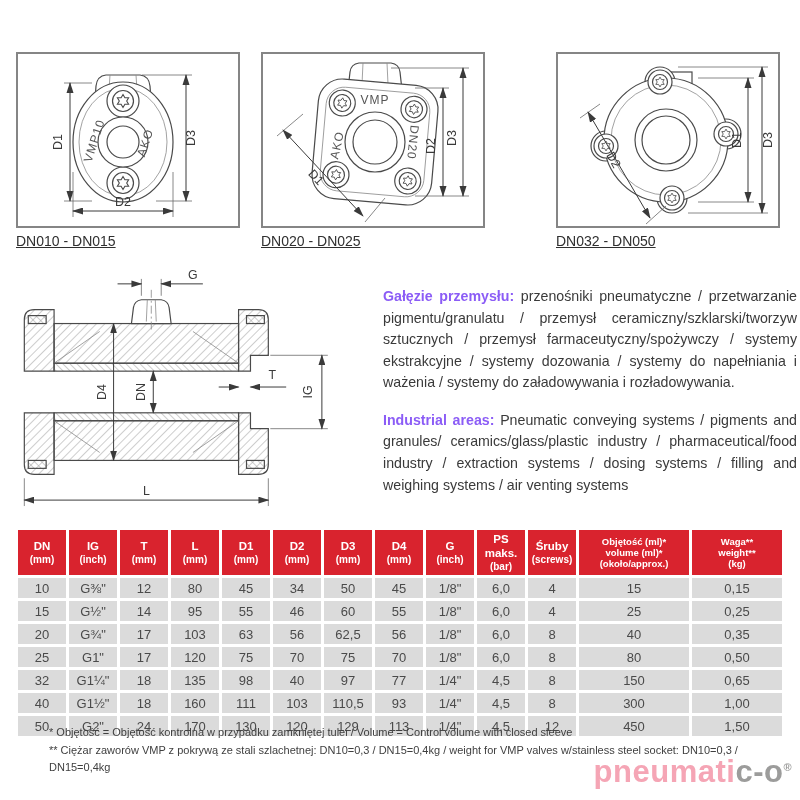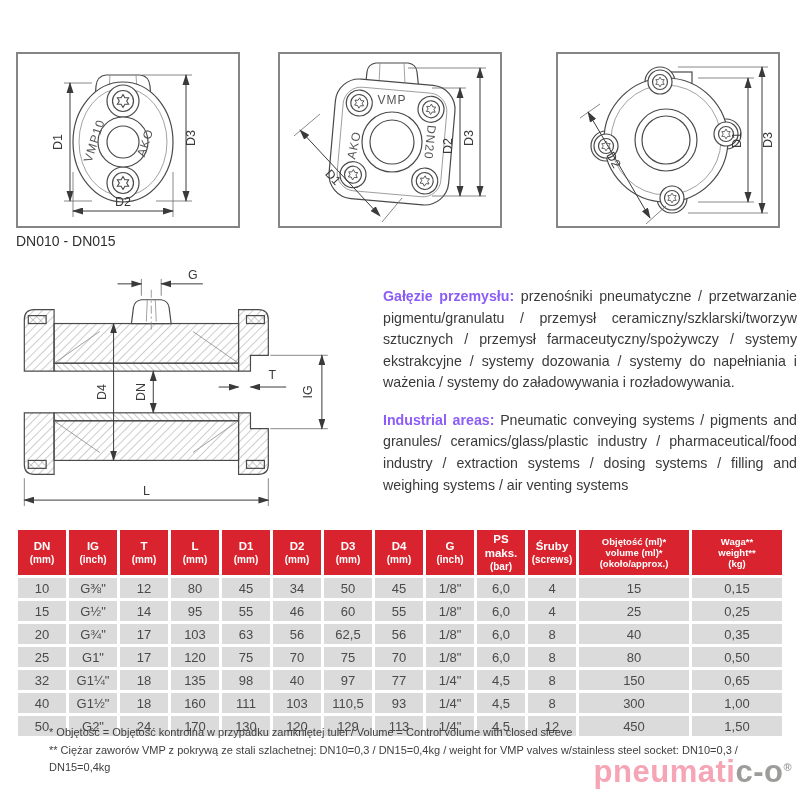--- a/index.html
+++ b/index.html
@@ -1,22 +1,22 @@
 <!DOCTYPE html>
 <html style="--red: #d9232e; --rowbg: #dbdbdb; --logopink: #f5a5b5; --logogray: #9c9c9b;"><head>
 <meta charset="utf-8">
 <style>
   html,body{margin:0;padding:0;background:#fff;}
   .page{position:relative;width:800px;height:800px;background:#fff;overflow:hidden;
         font-family:"Liberation Sans",sans-serif;color:#333;}
   
   .card{position:absolute;top:52px;width:224px;}
-  .c1{left:16px}.c2{left:278px}.c3{left:556px}
+  .c1{left:16px}.c2{left:261px}.c3{left:556px}
   .dbox{width:220px;height:172px;border:2px solid #858585;background:#fff;}
-  .dlabel{margin-top:5px;font-size:14px;color:#2f2f2f;}
+  .dlabel{margin-top:5px;font-size:14px;color:#2f2f2f;text-decoration:underline;}
   
   .ln{fill:#fff;stroke:#4a4a4a;stroke-width:1.2;}
   .ln2{fill:none;stroke:#8a8a8a;stroke-width:0.8;}
   .star{fill:none;stroke:#4a4a4a;stroke-width:1.1;}
   .hl{stroke:#9b9b9b;stroke-width:1;}
   .hp{stroke:#4a4a4a;stroke-width:1.2;}
   .dim{stroke:#3a3a3a;stroke-width:1;fill:none;}
   .ext{stroke:#6a6a6a;stroke-width:0.8;fill:none;}
   .cl{stroke:#888;stroke-width:0.8;stroke-dasharray:8 3 2 3;}
   .eng{font:12px "Liberation Sans",sans-serif;fill:#555;text-anchor:middle;letter-spacing:1px;}
@@ -144,20 +144,21 @@
         <text class="dlab" transform="translate(50,126) rotate(47)">D1</text>
         <line class="ext" x1="152" y1="34" x2="186" y2="34"></line>
         <line class="ext" x1="152" y1="142" x2="206" y2="142"></line>
         <line class="dim" x1="180" y1="34" x2="180" y2="142" marker-start="url(#arS)" marker-end="url(#arE)"></line>
         <text class="dlab" transform="translate(172,92) rotate(-90)">D2</text>
         <line class="ext" x1="128" y1="14" x2="206" y2="14"></line>
         <line class="dim" x1="200" y1="14" x2="200" y2="142" marker-start="url(#arS)" marker-end="url(#arE)"></line>
         <text class="dlab" transform="translate(193,84) rotate(-90)">D3</text>
       </svg>
     </div>
+    <div class="dlabel">DN020 - DN025</div>
   </div>
 
   <div class="card c3">
     <div class="dbox">
       <svg viewBox="0 0 220 172" width="220" height="172">
         <rect class="ln" x="94" y="18" width="40" height="12"></rect>
         <circle class="ln" cx="102" cy="28" r="15"></circle>
         <circle class="ln" cx="48" cy="92" r="15"></circle>
         <circle class="ln" cx="168" cy="80" r="15"></circle>
         <circle class="ln" cx="114" cy="144" r="15"></circle>
@@ -192,20 +193,21 @@
         <line class="ext" x1="120" y1="13" x2="210" y2="13"></line>
         <line class="ext" x1="130" y1="159" x2="210" y2="159"></line>
         <line class="dim" x1="204" y1="13" x2="204" y2="159" marker-start="url(#arS)" marker-end="url(#arE)"></line>
         <text class="dlab" transform="translate(214,86) rotate(-90)">D3</text>
         <line class="ext" x1="42" y1="50" x2="22" y2="64"></line>
         <line class="ext" x1="108" y1="152" x2="88" y2="170"></line>
         <line class="dim" x1="30" y1="58" x2="92" y2="164" marker-start="url(#arS)" marker-end="url(#arE)"></line>
         <text class="dlab" transform="translate(52,108) rotate(60)">D2</text>
       </svg>
     </div>
+    <div class="dlabel">DN032 - DN050</div>
   </div>
 
   <div class="xsec">
     <svg viewBox="0 0 358 246" width="356" height="244">
 
       <path class="hp" fill="url(#h1)" d="M16,52 Q16,42 26,42 L46,42 L46,104 L16,104 Z"></path>
       <path class="hp" fill="url(#h1)" d="M16,198 Q16,208 26,208 L46,208 L46,146 L16,146 Z"></path>
 
       <path class="hp" fill="url(#h1)" d="M232,42 L252,42 Q262,42 262,52 L262,88 L244,88 L244,104 L232,104 Z"></path>
       <path class="hp" fill="url(#h1)" d="M232,208 L252,208 Q262,208 262,198 L262,162 L244,162 L244,146 L232,146 Z"></path>

